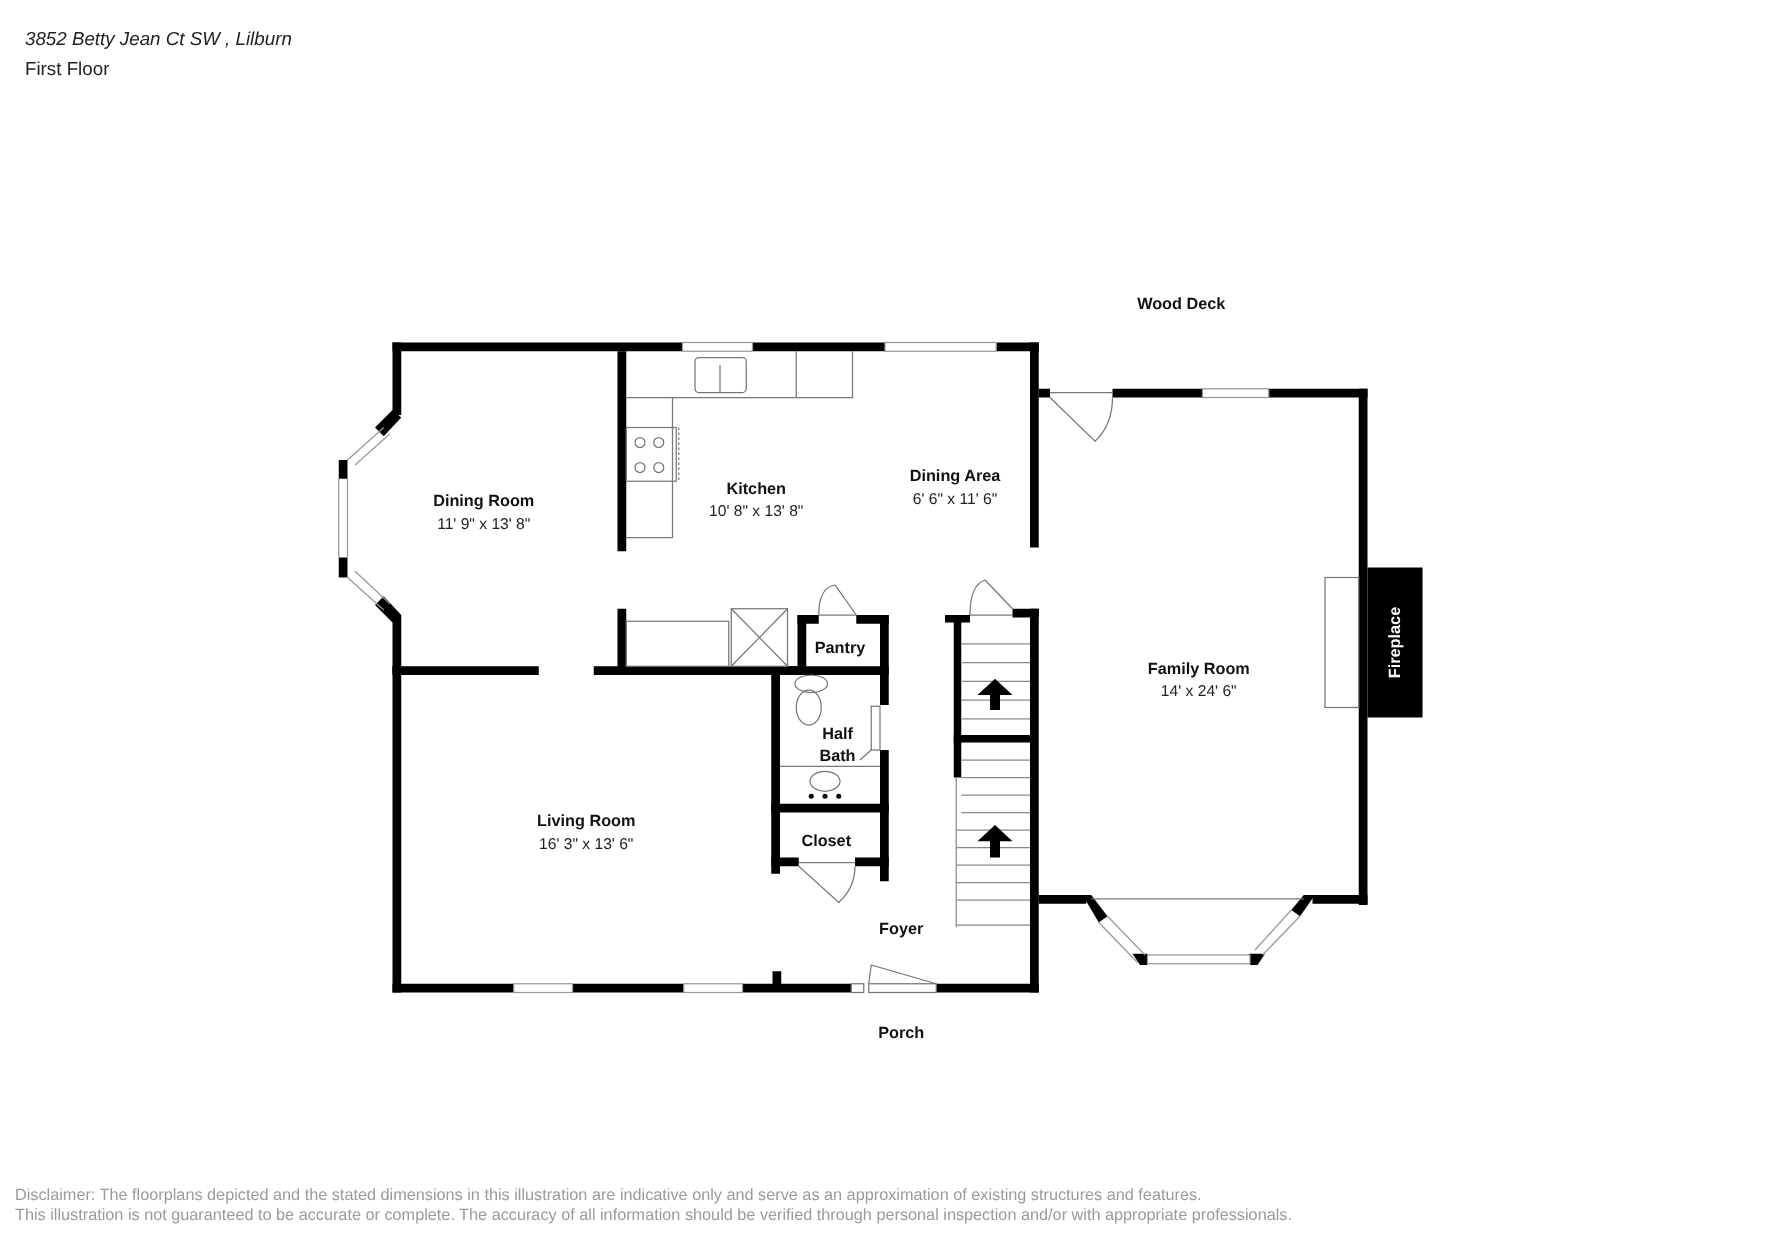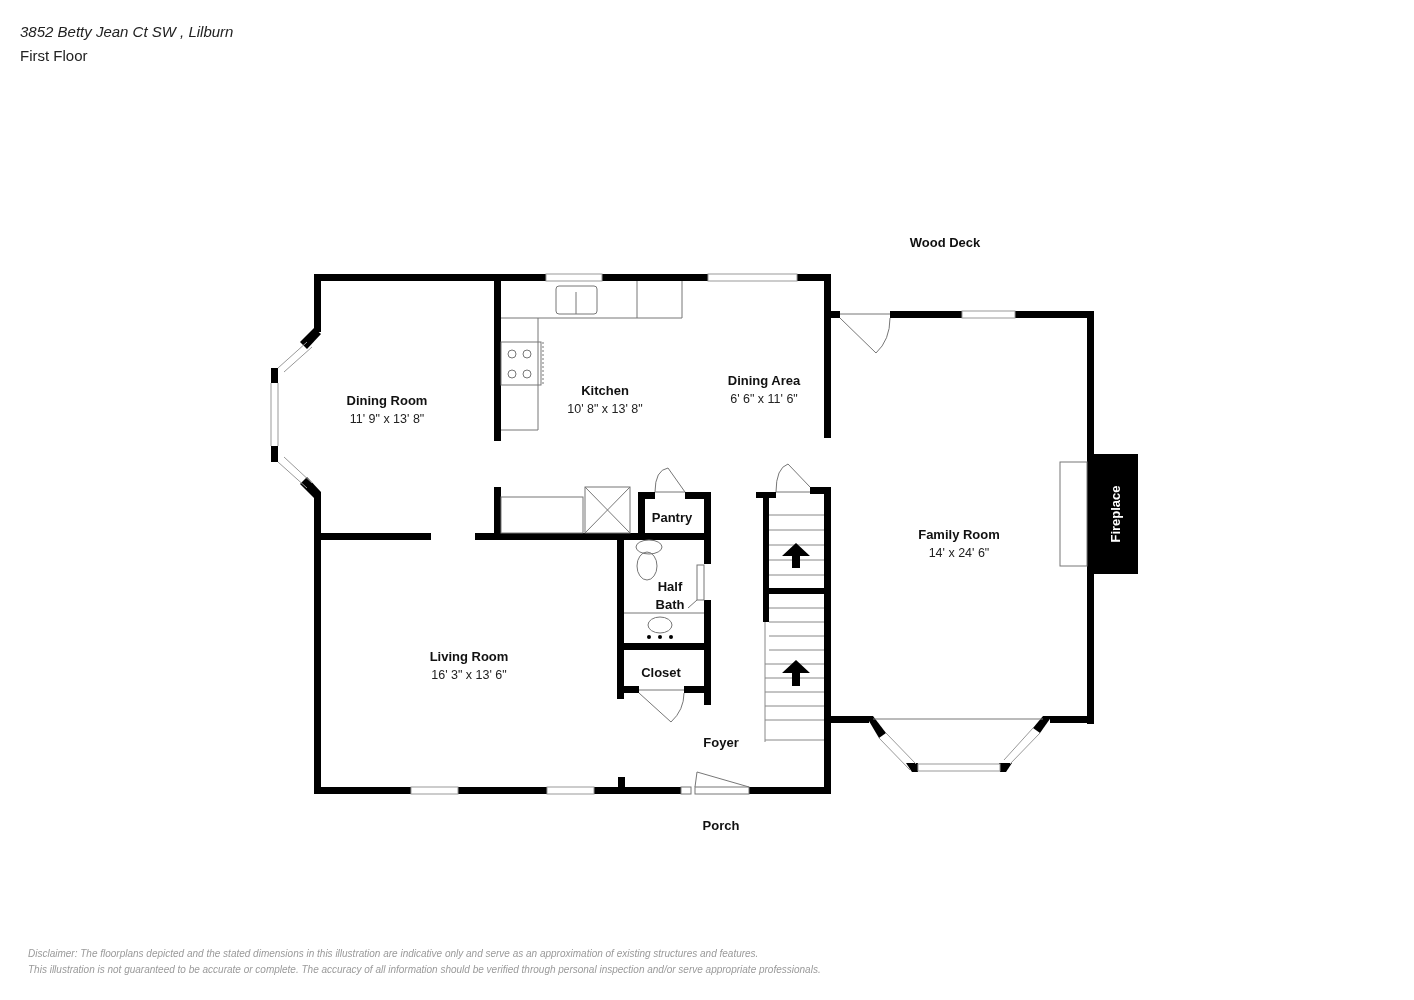--- a/index.html
+++ b/index.html
@@ -1,21 +1,21 @@
 <!DOCTYPE html>
 <html><head>
 <meta charset="utf-8">
 <style>
   html,body{margin:0;padding:0;background:#ffffff;}
   body{width:1414px;height:1000px;position:relative;overflow:hidden;font-family:"Liberation Sans",sans-serif;color:#111;}
   .hdr{position:absolute;left:20px;font-size:15px;color:#222;}
   .hdr.t1{top:23px;font-style:italic;}
   .hdr.t2{top:47px;text-align:right;}
   svg{position:absolute;left:0;top:0;}
-  .disc{position:absolute;left:28px;font-size:10px;color:#9a9a9a;font-style:italic;}
+  .disc{position:absolute;left:12px;font-size:13px;color:#9a9a9a;}
   .disc.d1{top:948px;}
   .disc.d2{top:964px;}
   .lbl{font-family:"Liberation Sans",sans-serif;font-weight:bold;font-size:13px;fill:#111;}
   .dim{font-family:"Liberation Sans",sans-serif;font-size:12.5px;fill:#222;}
 </style>
 </head>
 <body>
 
 <div class="hdr t1">3852 Betty Jean Ct SW , Lilburn</div>
 <div class="hdr t2">First Floor</div>
@@ -197,13 +197,13 @@
     <text class="lbl" x="670" y="591" text-anchor="middle">Half</text>
     <text class="lbl" x="670" y="609" text-anchor="middle">Bath</text>
     <text class="lbl" x="661" y="677" text-anchor="middle">Closet</text>
     <text class="lbl" x="721" y="747" text-anchor="middle">Foyer</text>
     <text class="lbl" x="721" y="830" text-anchor="middle">Porch</text>
     <text class="lbl" x="0" y="0" fill="#fff" style="fill:#fff" text-anchor="middle" transform="translate(1120,514) rotate(-90)">Fireplace</text>
   </g>
 </svg>
 
 <div class="disc d1">Disclaimer: The floorplans depicted and the stated dimensions in this illustration are indicative only and serve as an approximation of existing structures and features.</div>
-<div class="disc d2">This illustration is not guaranteed to be accurate or complete. The accuracy of all information should be verified through personal inspection and/or serve appropriate professionals.</div>
+<div class="disc d2">This illustration is not guaranteed to be accurate or complete. The accuracy of all information should be verified through personal inspection and/or with appropriate professionals.</div>
 
 </body></html>

